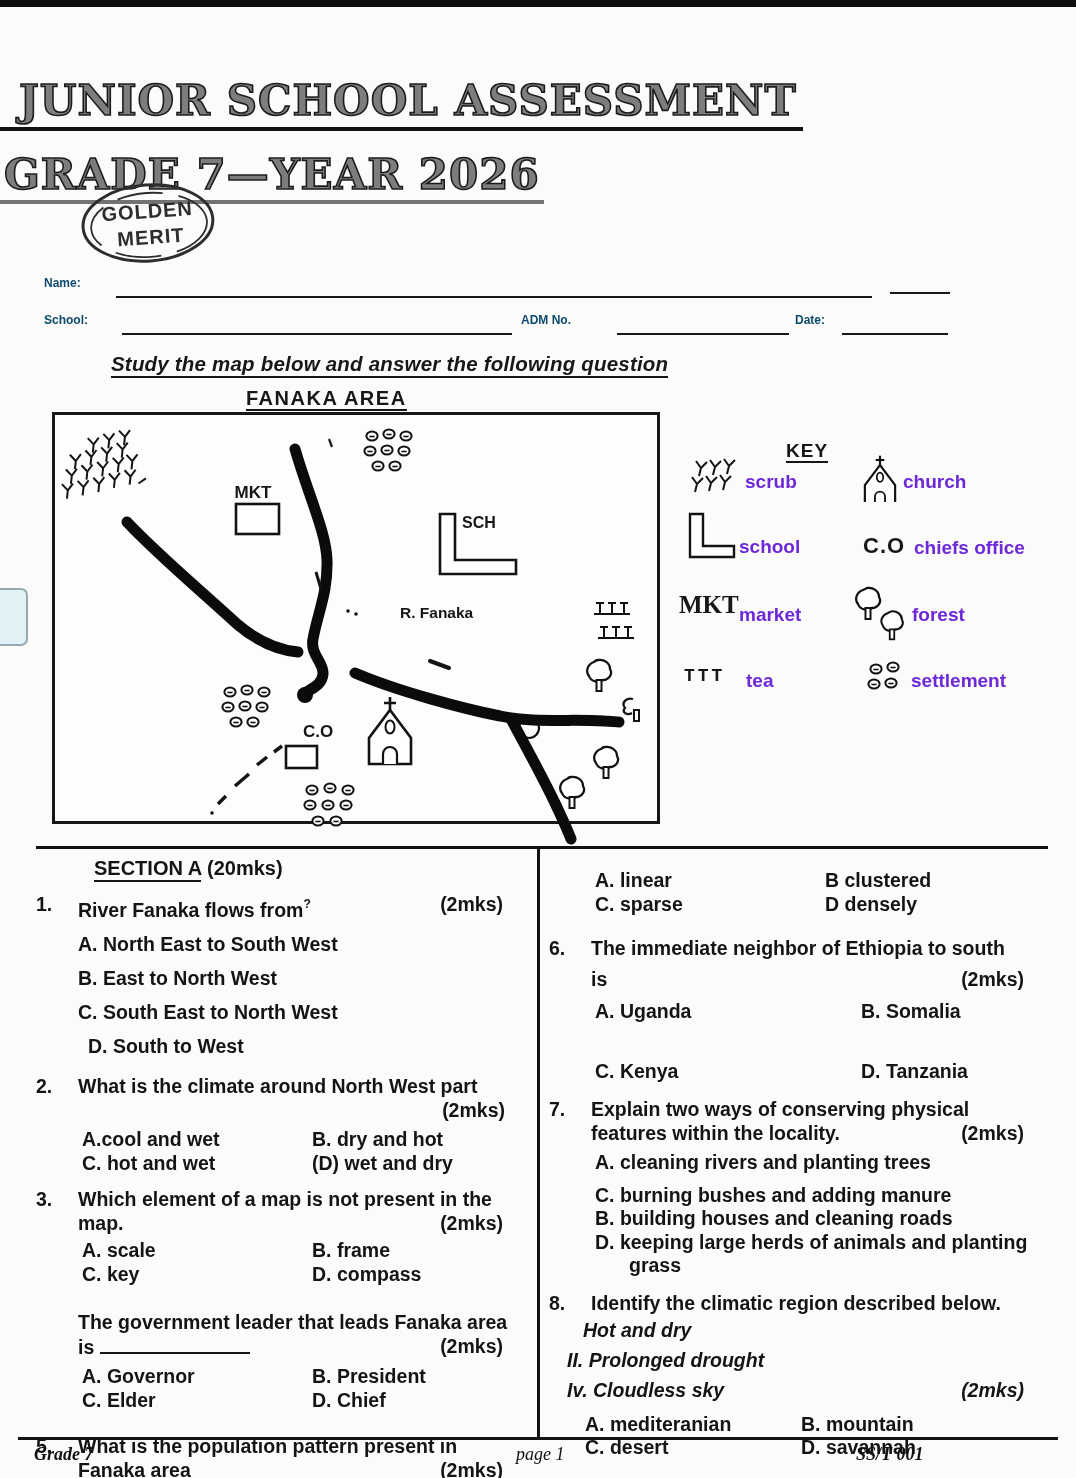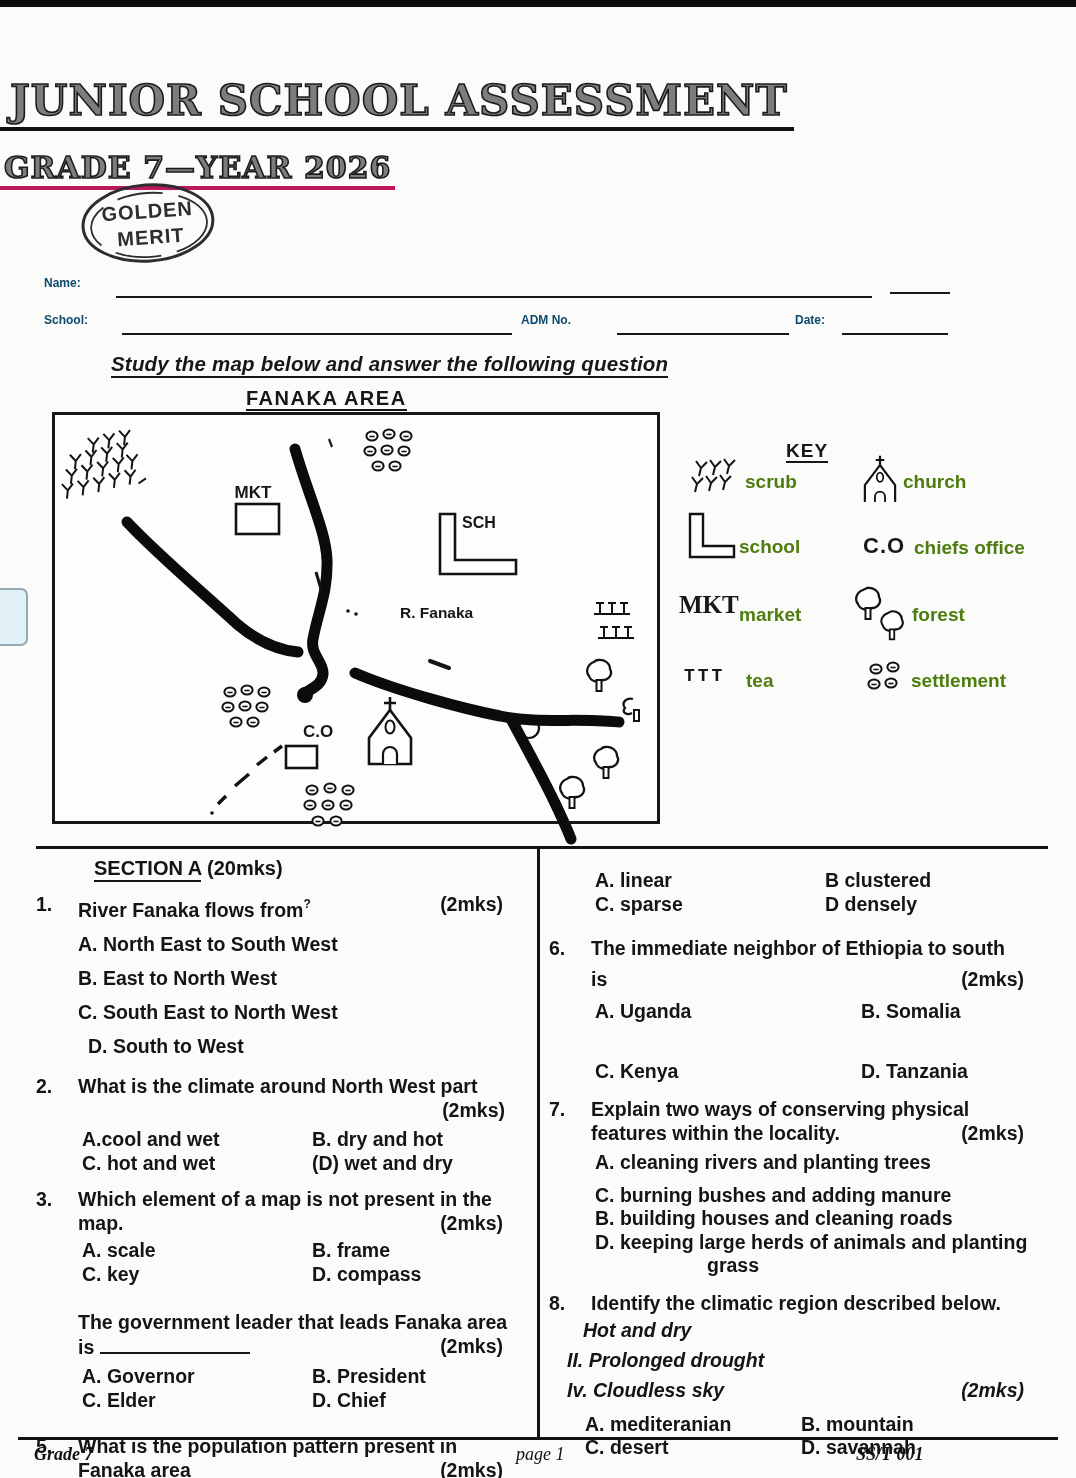--- a/index.html
+++ b/index.html
@@ -6,32 +6,32 @@
   .page{position:relative;width:1076px;height:1478px;background:#fbfbf9;overflow:hidden;
         font-family:"Liberation Sans",sans-serif;color:#171717;}
   .abs{position:absolute;}
   .top-edge{position:absolute;top:0;left:0;width:1076px;height:7px;background:#0e0e0e;}
   .blue-tab{position:absolute;left:-6px;top:588px;width:30px;height:54px;background:#e2f1f5;
             border:2px solid #93aab2;border-radius:7px;}
   
   .engraved{font-family:"DejaVu Serif",serif;font-weight:700;color:#7d7d7d;
             -webkit-text-stroke:1.6px #1b1b1b;letter-spacing:1px;white-space:nowrap;}
   .t1{position:absolute;top:76px;left:0;width:1076px;}
-  .t1 span{font-size:42px;border-bottom:4px solid #111;padding:0 6px 2px 10px;display:inline-block;}
+  .t1 span{font-size:42px;border-bottom:4px solid #111;padding:0 6px 2px 19px;display:inline-block;}
   .t2{position:absolute;top:150px;left:0;width:1076px;}
-  .t2 span{font-size:30px;border-bottom:4px solid #be185d;padding:0 4px 1px 4px;display:inline-block;}
+  .t2 span{font-size:42px;border-bottom:4px solid #737373;padding:0 4px 1px 4px;display:inline-block;}
   .t3{position:absolute;top:202px;left:0;width:1076px;}
   .t3 span{font-size:35px;border-bottom:4px solid #111;padding:0 4px 1px 4px;display:inline-block;}
   .fieldlbl{font-weight:700;font-size:12px;color:#0c4a6e;}
   .rule{position:absolute;height:0;border-bottom:2.5px solid #181818;}
   .instr{font-weight:700;font-style:italic;font-size:20.5px;border-bottom:2.5px solid #151515;
          padding-bottom:1px;letter-spacing:.2px;}
   .maptitle{font-weight:700;font-size:20px;letter-spacing:1.5px;border-bottom:2.5px solid #151515;}
   .keytitle{font-weight:700;font-size:19px;border-bottom:2.5px solid #161616;letter-spacing:1px;}
-  .keylbl{font-size:19px;font-weight:600;color:#4d7c0f;}
+  .keylbl{font-size:19px;font-weight:600;color:#6d28d9;}
   .keysym-co{font-size:22px;font-weight:600;letter-spacing:1px;}
   .keysym-mkt{font-family:"Liberation Serif",serif;font-size:25px;font-weight:600;}
   .keysym-ttt{font-family:Liberation Mono, monospace;font-size:18px;font-weight:600;letter-spacing:3px;}
   .hline{position:absolute;background:#131313;}
   
   .col{position:absolute;font-size:19.5px;font-weight:600;color:#141414;line-height:24px;}
   .colL{left:36px;top:856px;width:499px;}
   .colR{left:549px;top:862px;width:499px;}
   .sec-head{margin-left:58px;font-size:20px;}
   .sec-title{border-bottom:2.5px solid #151515;padding-bottom:1px;}
@@ -41,21 +41,21 @@
   .marks{float:right;margin-right:32px;}
   .colR .marks{margin-right:24px;}
   .marks-line{text-align:right;padding-right:30px;}
   .optL{margin-left:42px;margin-top:10px;}
   .opt-grid{display:grid;grid-template-columns:230px 1fr;margin-left:46px;line-height:23.5px;}
   .optlist{margin-left:46px;line-height:23.5px;}
   .sup{font-size:12px;vertical-align:9px;}
   .blank{display:inline-block;width:150px;border-bottom:2.5px solid #161616;height:18px;}
   .q8it{margin-left:18px;font-style:italic;line-height:30px;}
   .q8first{padding-left:16px;font-weight:700;}
-  .grass{margin-left:112px;}
+  .grass{margin-left:34px;}
   .footer{position:absolute;font-family:"Liberation Serif",serif;font-style:italic;
           font-weight:700;font-size:18px;color:#111;}
   svg text{font-family:"Liberation Sans",sans-serif;}
 </style>
 </head>
 <body>
 
 <div class="page">
   <div class="top-edge"></div>
   <div class="blue-tab"></div>

